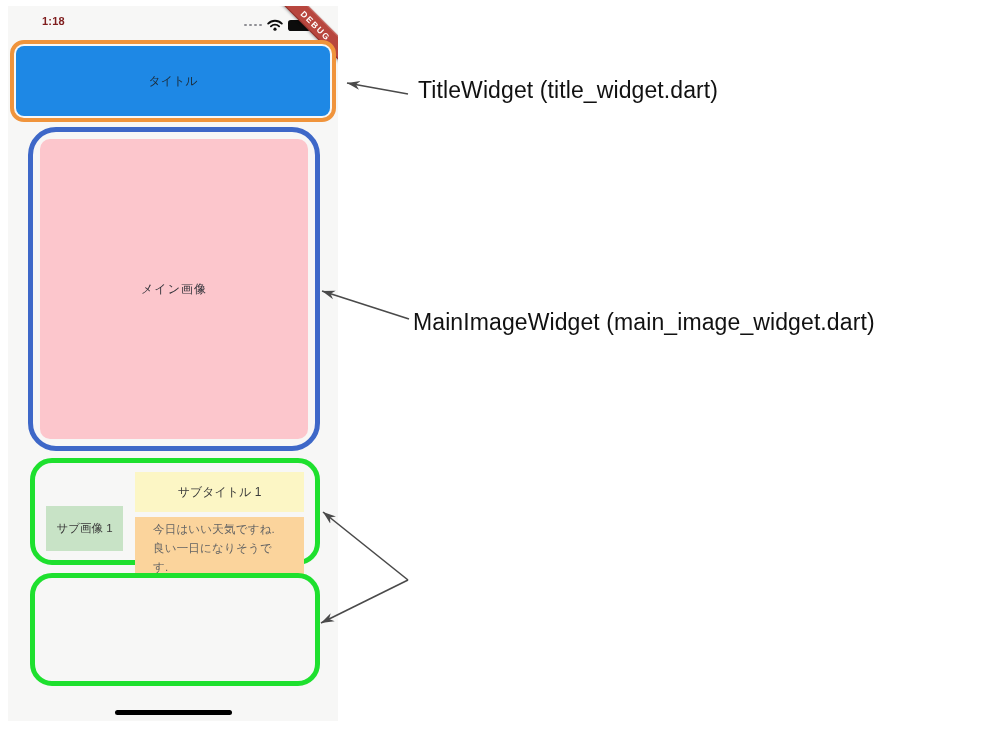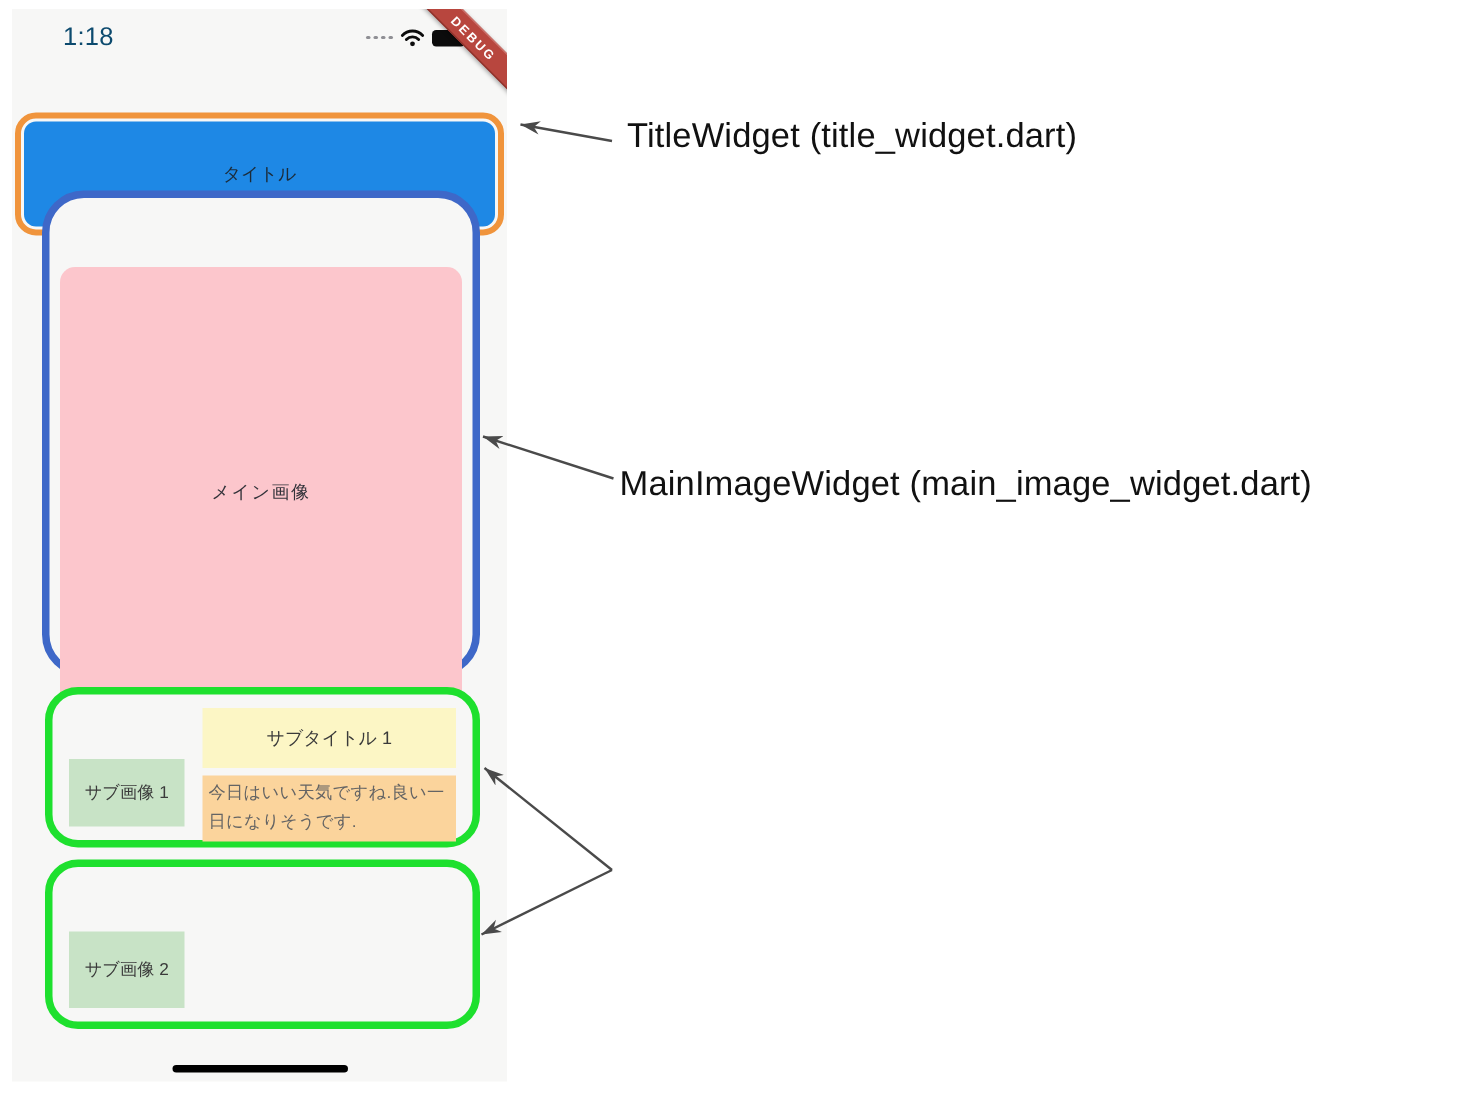--- a/index.html
+++ b/index.html
@@ -13,21 +13,21 @@
   
   .phone {
     position: absolute; left: 8px; top: 6px; width: 330px; height: 715px;
     background: #f7f7f6; overflow: hidden;
   }
   .statusbar {
     position: absolute; left: 0; top: 0; width: 100%; height: 34px;
   }
   .statusbar .time {
     position: absolute; left: 34px; top: 9px;
-    font-size: 17px; font-weight: 400; color: #0c4a6e; letter-spacing: 0.2px;
+    font-size: 11px; font-weight: 700; color: #7f1d1d; letter-spacing: 0.2px;
   }
   .status-icons {
     position: absolute; right: 28px; top: 12px; height: 14px;
     display: flex; align-items: center; gap: 5px;
   }
   .cell-dots { display: flex; gap: 2.5px; align-items: center; }
   .cell-dots i { width: 2.6px; height: 2.6px; border-radius: 50%; background: #8f8f94; display: block; }
   .wifi svg { display: block; }
   .battery { position: relative; width: 22px; height: 11px; background: #0c0c0c; border-radius: 2.8px; }
   .battery::after {
@@ -44,38 +44,37 @@
     color: #ffffff; font-size: 8.5px; font-weight: 700; letter-spacing: 1.5px;
     text-align: center; padding: 2.5px 0;
     box-shadow: 0 1px 3px rgba(0,0,0,0.35);
   }
 
   
   .title-widget {
     position: absolute; left: 2px; top: 34px; width: 326px; height: 82px;
     border: 4px solid #f0943c; border-radius: 14px; padding: 2px;
     background: #f7f7f6;
-    margin-top: 35px;
   }
   .title-inner {
     width: 100%; height: 100%; background: #1e88e5; border-radius: 8px;
     display: flex; align-items: center; justify-content: center;
     color: #1c2b38; font-size: 12px;
   }
 
   
   .main-image-widget {
     position: absolute; left: 20px; top: 121px; width: 292px; height: 324px;
     border: 5px solid #3e68c8; border-radius: 28px; padding: 7px;
     background: #f7f7f6;
   }
   .main-image-inner {
     width: 100%; height: 100%; background: #fcc6cc; border-radius: 10px;
     display: flex; align-items: center; justify-content: center;
-    color: #33333a; font-size: 12px; letter-spacing: 1px; margin-top: 39px;
+    color: #33333a; font-size: 12px; letter-spacing: 1px;
   }
 
   
   .content-row {
     position: absolute; left: 22px; width: 290px;
     border: 5px solid #1ee02e; border-radius: 22px;
     background: #f7f7f6;
     display: flex; align-items: stretch; padding: 9px 11px;
   }
   .content-row.row1 { top: 452px; height: 107px; }
@@ -86,21 +85,21 @@
     color: #3a3a3a; font-size: 11.5px; margin-top: 34px;
   }
   .row-right { flex: 1; display: flex; flex-direction: column; min-width: 0; }
   .sub-title {
     flex: 0 0 40px; background: #fcf6c5;
     display: flex; align-items: center; justify-content: center;
     color: #3a3a3a; font-size: 12px;
   }
   .row-spacer { flex: 0 0 5px; }
   .sub-body {
-    flex: 1; background: #fbd49c; padding: 3px 4px;
+    flex: 1; background: #fbd49c; padding: 3px 18px;
     color: #646464; font-size: 11.5px; line-height: 1.65; letter-spacing: 0.2px;
   }
 
   .home-indicator {
     position: absolute; left: 107px; top: 704px; width: 117px; height: 5px;
     background: #000000; border-radius: 3px;
   }
 
   
   .annotation {
@@ -164,23 +163,20 @@
       <div class="row-right">
         <div class="sub-title">
           <span>サブタイトル 1</span>
         </div>
         <div class="row-spacer"></div>
         <div class="sub-body">今日はいい天気ですね.良い一日になりそうです.</div>
       </div>
     </div>
 
     <div class="content-row row2">
-      <div class="sub-image">
-        <span>サブ画像 2</span>
-      </div>
     </div>
 
     <div class="home-indicator"></div>
   </div>
 
   <div class="annotation a1">TitleWidget (title_widget.dart)</div>
   <div class="annotation a2">MainImageWidget (main_image_widget.dart)</div>
 
   <svg class="arrow-overlay">
     <defs>

